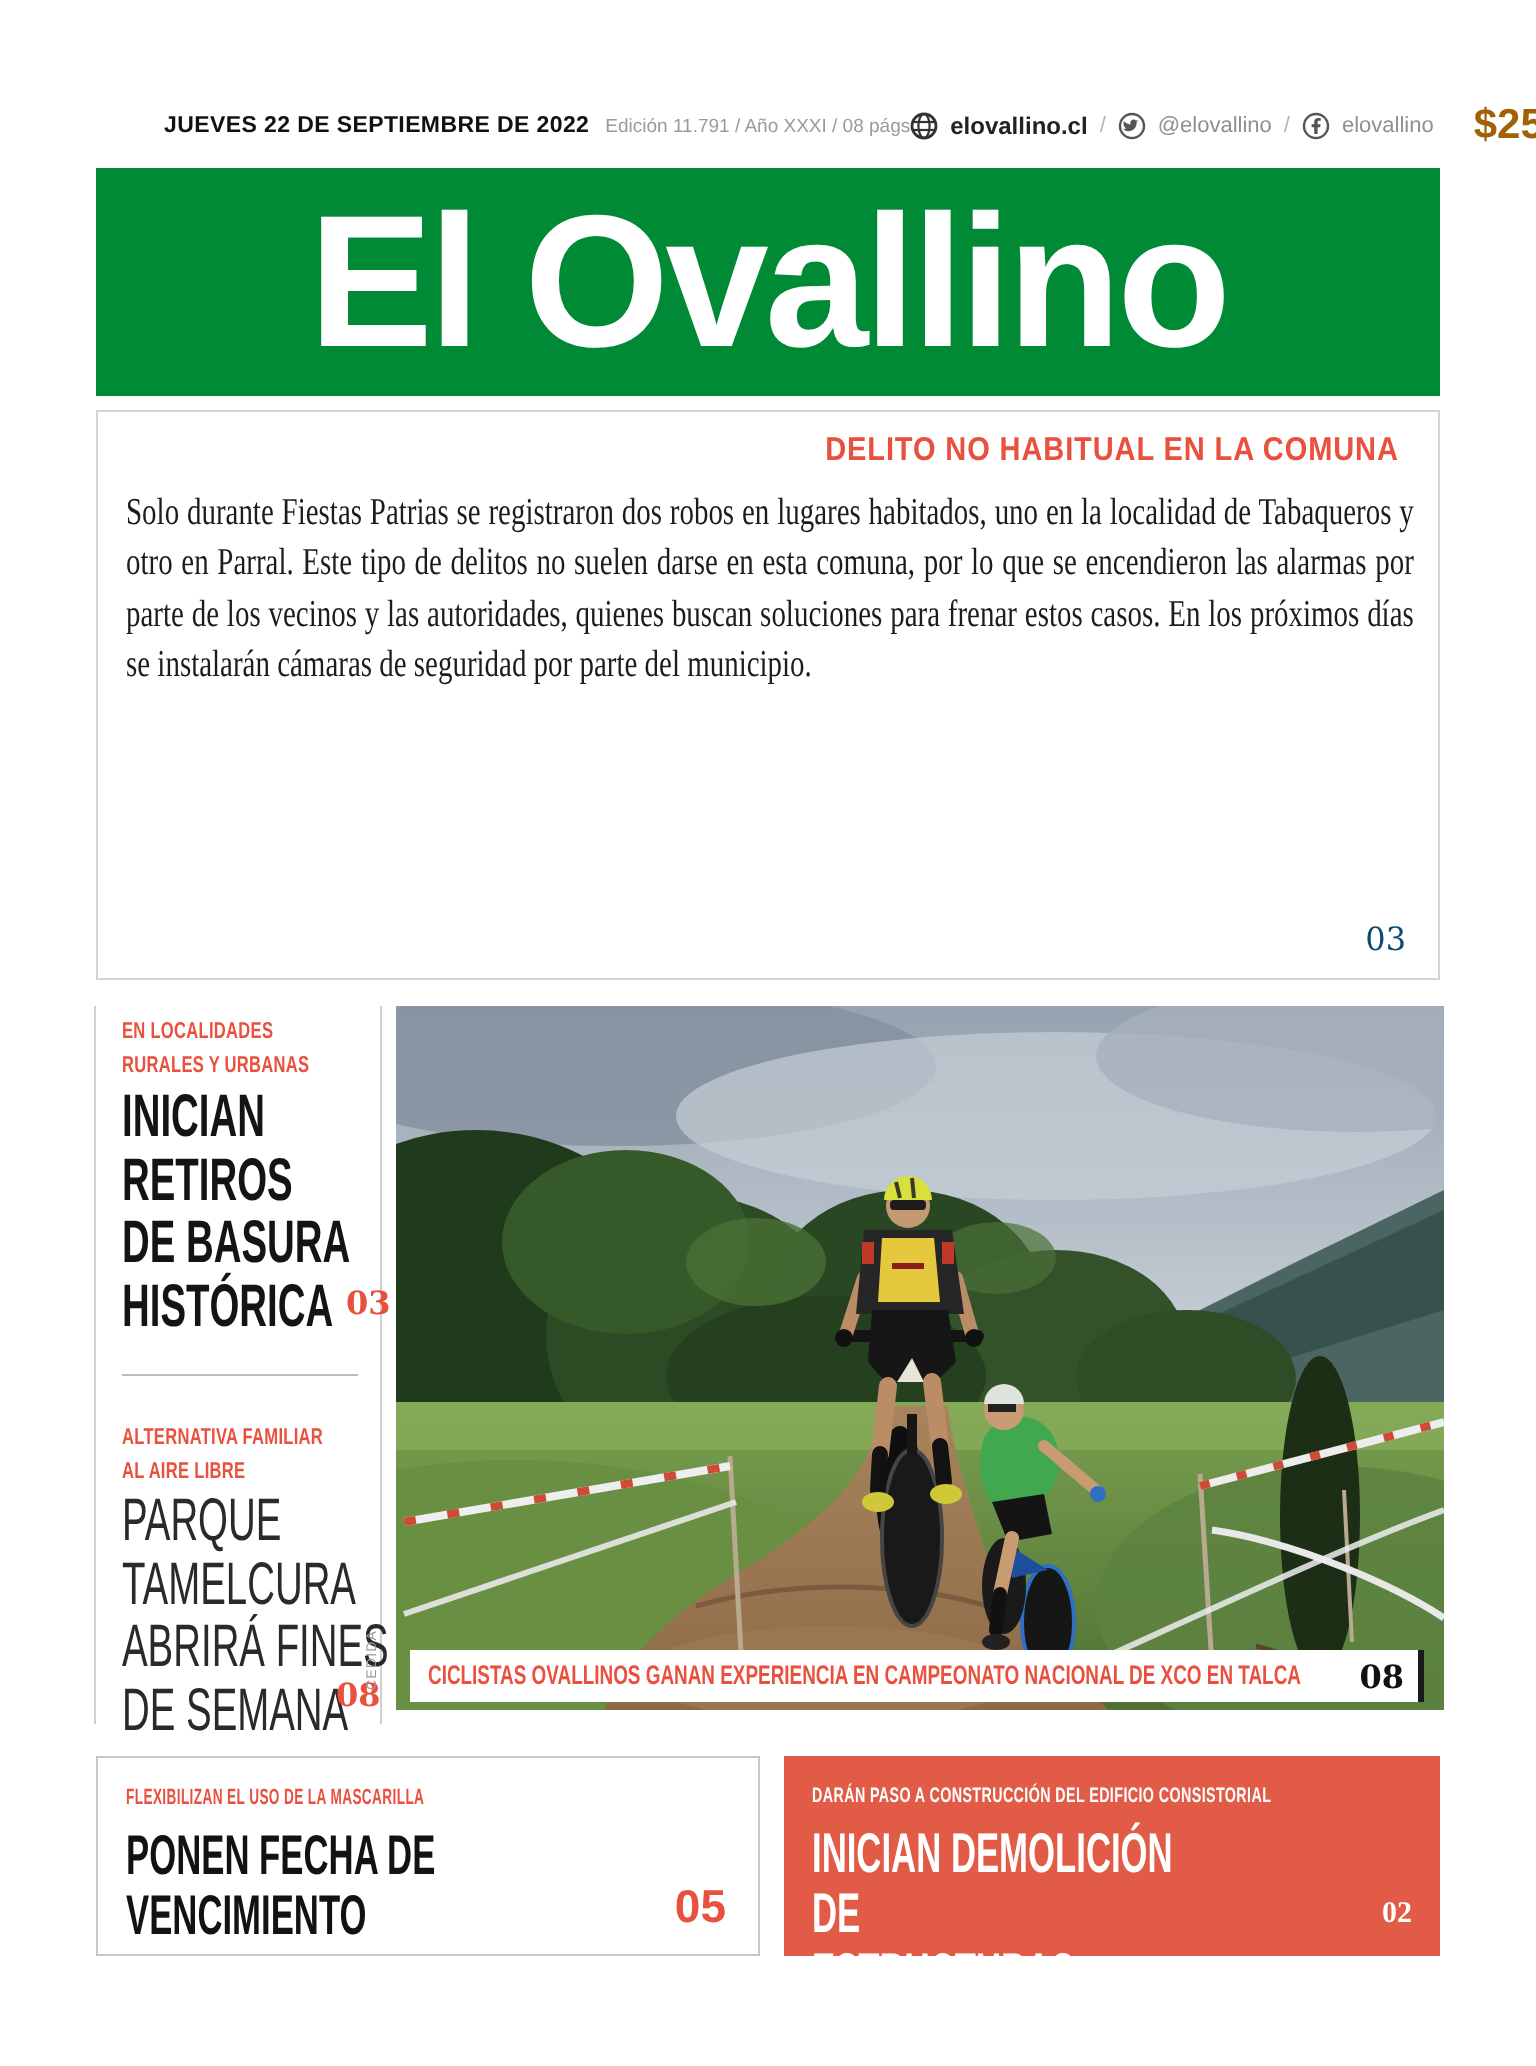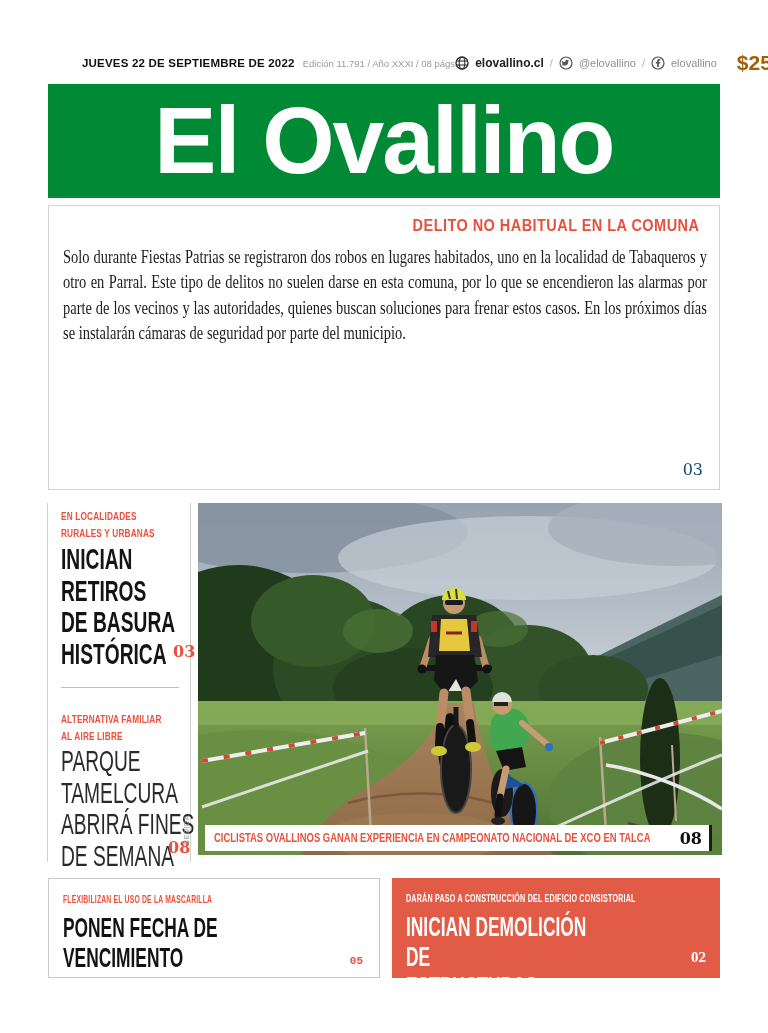--- a/index.html
+++ b/index.html
@@ -66,22 +66,22 @@
   .box-bl{position:absolute;left:48px;top:878px;width:332px;height:100px;border:1px solid #c9c9c9;
           box-sizing:border-box;padding:10px 14px;overflow:hidden;}
   .box-br{position:absolute;left:392px;top:878px;width:328px;height:100px;background:#e25b47;
           box-sizing:border-box;padding:10px 14px;color:#fff;overflow:hidden;}
   .box-kicker{font-weight:bold;font-size:11px;letter-spacing:.3px;--sx:.62;white-space:nowrap;}
   .box-bl .box-kicker{color:#e8513d;}
   .box-br .box-kicker{color:#fff;--sx:.68;font-size:10.5px;}
   .box-head{display:block;margin-top:6px;font-weight:bold;font-size:28px;line-height:1.08;--sx:.62;}
   .box-bl .box-head{color:#121212;}
   .box-br .box-head{color:#fff;}
-  .box-page-bl{position:absolute;right:16px;bottom:10px;font-family:Liberation Mono, monospace;
-               font-weight:bold;font-size:11px;color:#e8513d;}
+  .box-page-bl{position:absolute;right:16px;bottom:10px;font-family:Liberation Sans, sans-serif;
+               font-weight:bold;font-size:23px;color:#e8513d;}
   .box-page-br{position:absolute;right:14px;bottom:12px;font-family:Liberation Serif, serif;
                font-weight:bold;font-size:15px;color:#fff;}
 </style>
 </head>
 <body>
 
 <div class="page">
 
   <div class="topbar">
     <div class="tb-left">

